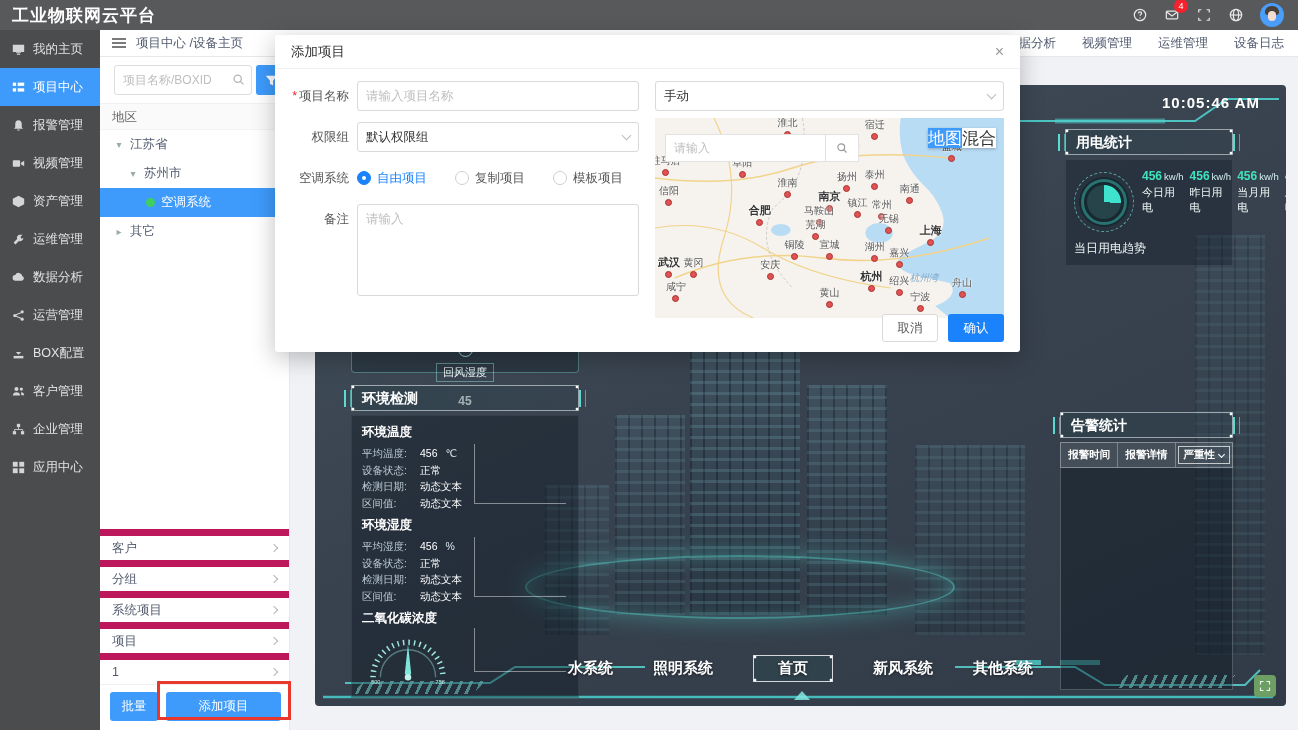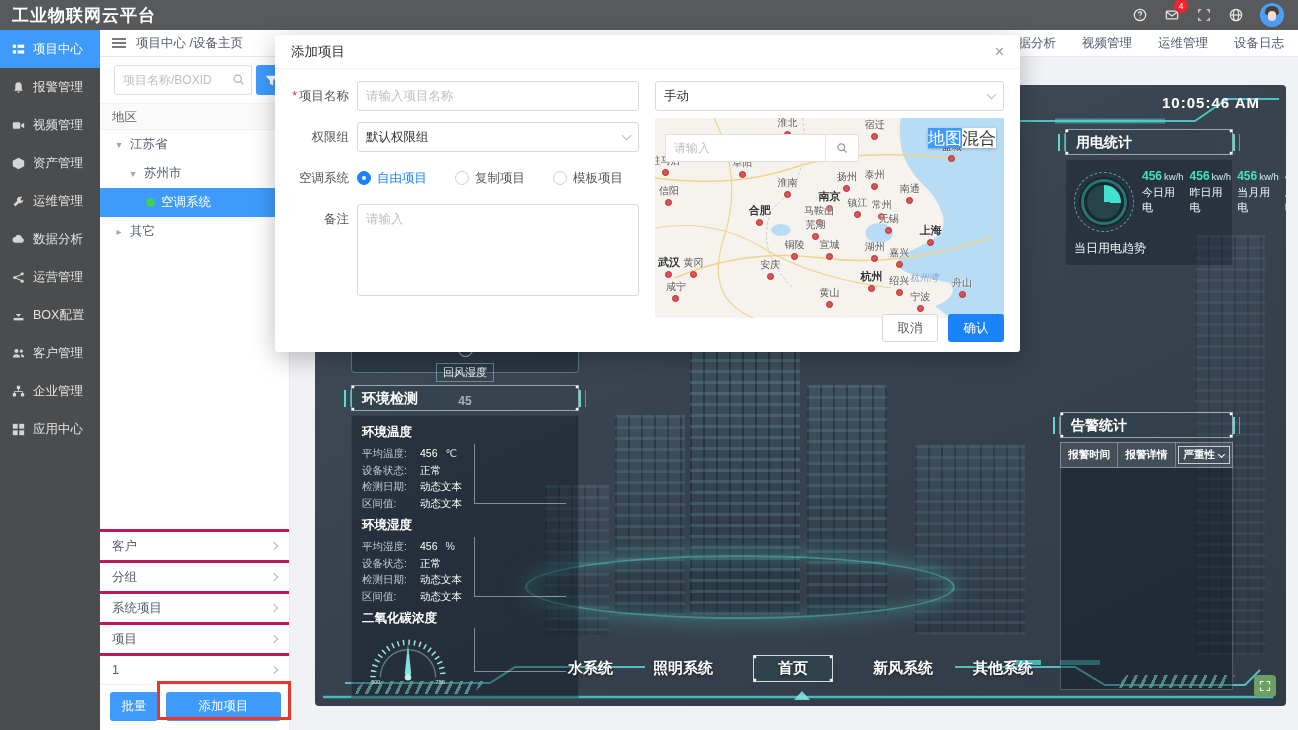--- a/index.html
+++ b/index.html
@@ -43,21 +43,21 @@
   .search-box input { width:100%; height:30px; border:1px solid #dcdee2; border-radius:3px; padding:0 26px 0 8px; font-size:12px; color:#333; outline:none; }
   .search-box svg { position:absolute; right:7px; top:8px; width:13px; height:13px; stroke:#b5b5b5; fill:none; stroke-width:1.6; cursor:pointer; }
   .filter-btn { width:30px; height:30px; background:#3e9bfc; border:none; border-radius:3px; display:flex; align-items:center; justify-content:center; cursor:pointer; flex:none; }
   .filter-btn svg { width:13px; height:13px; fill:#fff; }
   .region-hd { height:27px; line-height:27px; background:#fafafa; border-top:1px solid #f2f2f2; border-bottom:1px solid #f2f2f2; padding-left:12px; color:#666; font-size:12.5px; }
   .tree-row { height:29px; display:flex; align-items:center; gap:6px; font-size:12.5px; color:#515a6e; cursor:pointer; }
   .tree-row .arr { color:#9aa; font-size:10px; width:10px; text-align:center; }
   .tree-row.sel { background:#3e9bfc; color:#fff; }
   .dot-green { width:9px; height:9px; border-radius:50%; background:#3ecf5e; flex:none; }
   .tree-bottom { position:absolute; left:0; bottom:0; width:100%; }
-  .link-row { height:31px; display:flex; align-items:center; justify-content:space-between; padding:0 12px; border-top:3px solid #be185d; font-size:12.5px; color:#515a6e; cursor:pointer; }
+  .link-row { height:31px; display:flex; align-items:center; justify-content:space-between; padding:0 12px; border-top:7px solid #be185d; font-size:12.5px; color:#515a6e; cursor:pointer; }
   .chev-r { width:6px; height:6px; border-right:1.5px solid #b5b5b5; border-top:1.5px solid #b5b5b5; transform:rotate(45deg); }
   .btn-row { display:flex; gap:8px; padding:7px 8px 9px 10px; border-top:1px solid #f0f0f0; }
   .btn-blue { background:#3e9bfc; border:none; color:#fff; font-size:12.5px; height:29px; border-radius:3px; cursor:pointer; }
   .btn-batch { width:48px; }
   .btn-add { flex:1; }
   .red-outline { position:absolute; left:157px; top:681px; width:134px; height:39px; border:3px solid #e8382d; z-index:7; pointer-events:none; }
 
   
   .main-bg { position:absolute; left:290px; top:57px; width:1008px; height:673px; background:#f0f2f5; }
   .dash { position:absolute; left:315px; top:85px; width:971px; height:621px; border-radius:4px; overflow:hidden;
@@ -222,20 +222,27 @@
             <circle cx="8" cy="8" r="6.5"></circle>
             <ellipse cx="8" cy="8" rx="3" ry="6.5"></ellipse>
             <path d="M1.8 8h12.4"></path>
           </svg>
       </div>
       <div class="avatar"></div>
     </div>
   </div>
 
   <div class="sidebar">
+    <div class="side-item">
+      <svg viewBox="0 0 16 16">
+          <path d="M1 2h14v9H1zM6 13h4v1.5H6z"></path>
+          <rect x="5" y="11" width="6" height="1"></rect>
+        </svg>
+      <span>我的主页</span>
+      </div>
     <div class="side-item active">
       <svg viewBox="0 0 16 16">
           <rect x="1" y="2" width="4" height="4"></rect>
           <rect x="7" y="2" width="8" height="4"></rect>
           <rect x="1" y="9" width="4" height="4"></rect>
           <rect x="7" y="9" width="8" height="4"></rect>
         </svg>
       <span>项目中心</span>
       </div>
     <div class="side-item">

